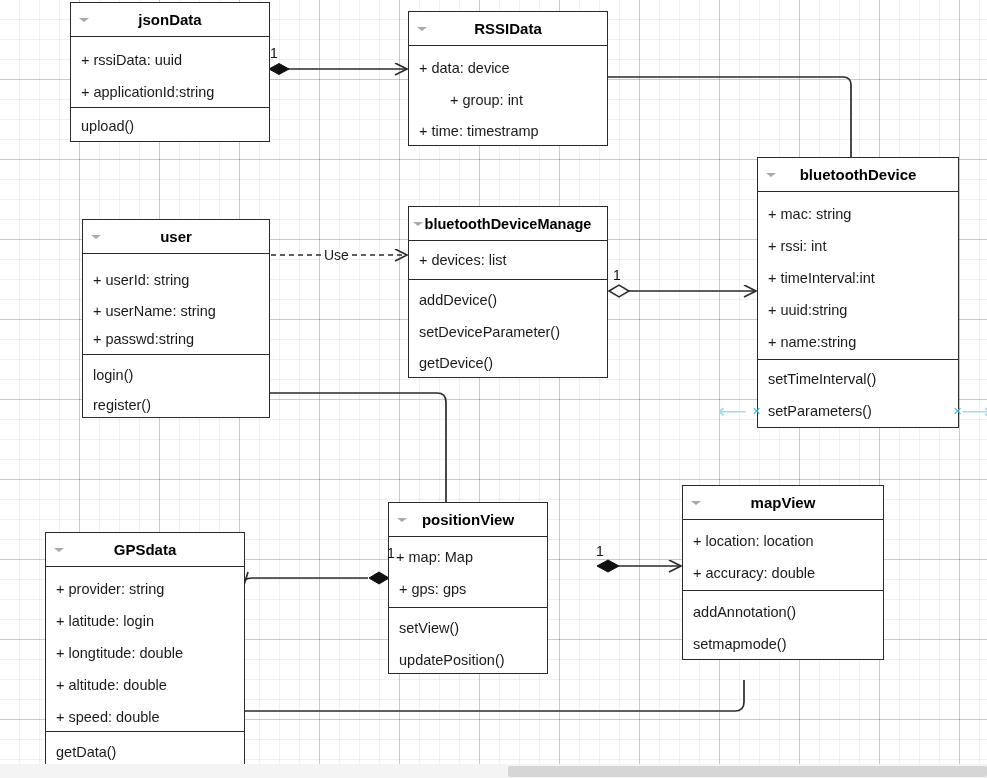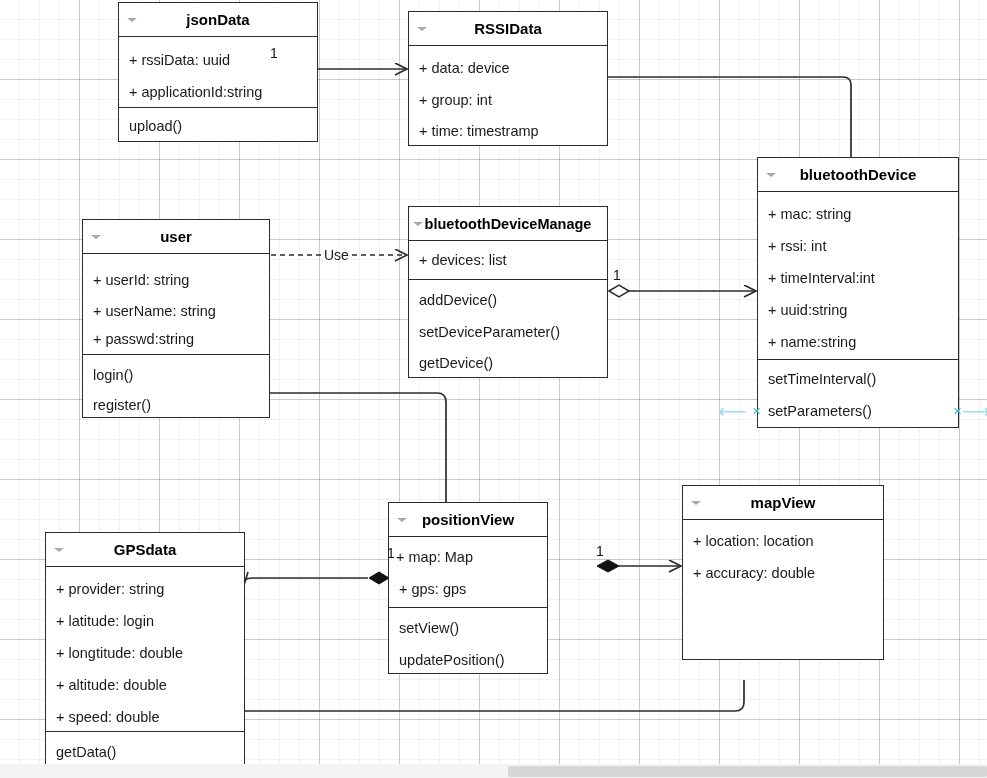--- a/index.html
+++ b/index.html
@@ -176,42 +176,42 @@
     <g>
       <line x1="619" y1="566" x2="681" y2="566" stroke="#2b2b2b" stroke-width="1.7" marker-end="url(#open-arrow)"></line>
       <polygon points="597,566 608,560 619,566 608,572" fill="#111111" stroke="#111111" stroke-width="1"></polygon>
     </g>
 
     <g>
       <path d="M744,680 L744,702 Q744,711 735,711 L245,711" fill="none" stroke="#2b2b2b" stroke-width="1.7"></path>
     </g>
   </svg>
 
-  <div class="uml-class" style="left:70px; top:2px; width:200px; height:140px;margin-left:48px;">
+  <div class="uml-class" style="left:70px; top:2px; width:200px; height:140px;">
     <div class="cls-header" style="height:34px;">
       <span class="collapse-caret"></span>
       <span>jsonData</span>
     </div>
     <div class="cls-section" style="height:70px;">
       <span class="member" style="top:16px;">+ rssiData: uuid</span>
       <span class="member" style="top:48px;">+ applicationId:string</span>
     </div>
     <div class="cls-section divided" style="height:34px;">
       <span class="member" style="top:11px;">upload()</span>
     </div>
   </div>
 
   <div class="uml-class" style="left:408px; top:11px; width:200px; height:135px;">
     <div class="cls-header" style="height:34px;">
       <span class="collapse-caret"></span>
       <span>RSSIData</span>
     </div>
     <div class="cls-section" style="height:99px;">
       <span class="member" style="top:15px;">+ data: device</span>
-      <span class="member" style="top:47px;">+ group: int</span>
+      <span class="member" style="top:47px;margin-left:31px;">+ group: int</span>
       <span class="member" style="top:78px;">+ time: timestramp</span>
     </div>
   </div>
 
   <div class="uml-class" style="left:757px; top:157px; width:202px; height:271px;">
     <div class="cls-header" style="height:34px;">
       <span class="collapse-caret"></span>
       <span>bluetoothDevice</span>
     </div>
     <div class="cls-section" style="height:167px;">
@@ -292,20 +292,24 @@
 
   <div class="uml-class" style="left:682px; top:485px; width:202px; height:175px;">
     <div class="cls-header" style="height:34px;">
       <span class="collapse-caret"></span>
       <span>mapView</span>
     </div>
     <div class="cls-section" style="height:70px;">
       <span class="member" style="top:14px;">+ location: location</span>
       <span class="member" style="top:46px;">+ accuracy: double</span>
     </div>
+    <div class="cls-section divided" style="height:69px;">
+      <span class="member" style="top:14px;">addAnnotation()</span>
+      <span class="member" style="top:46px;">setmapmode()</span>
+    </div>
   </div>
 
   <span class="mult" style="left:270px; top:46px;">1</span>
   <span class="mult" style="left:613px; top:268px;">1</span>
   <span class="mult" style="left:387px; top:546px;">1</span>
   <span class="mult" style="left:596px; top:544px;">1</span>
 
   <span class="edge-label" style="left:323px; top:248px;">Use</span>
 
   <span class="resize-arrow" style="left:718px; top:401px;">⟵</span>

